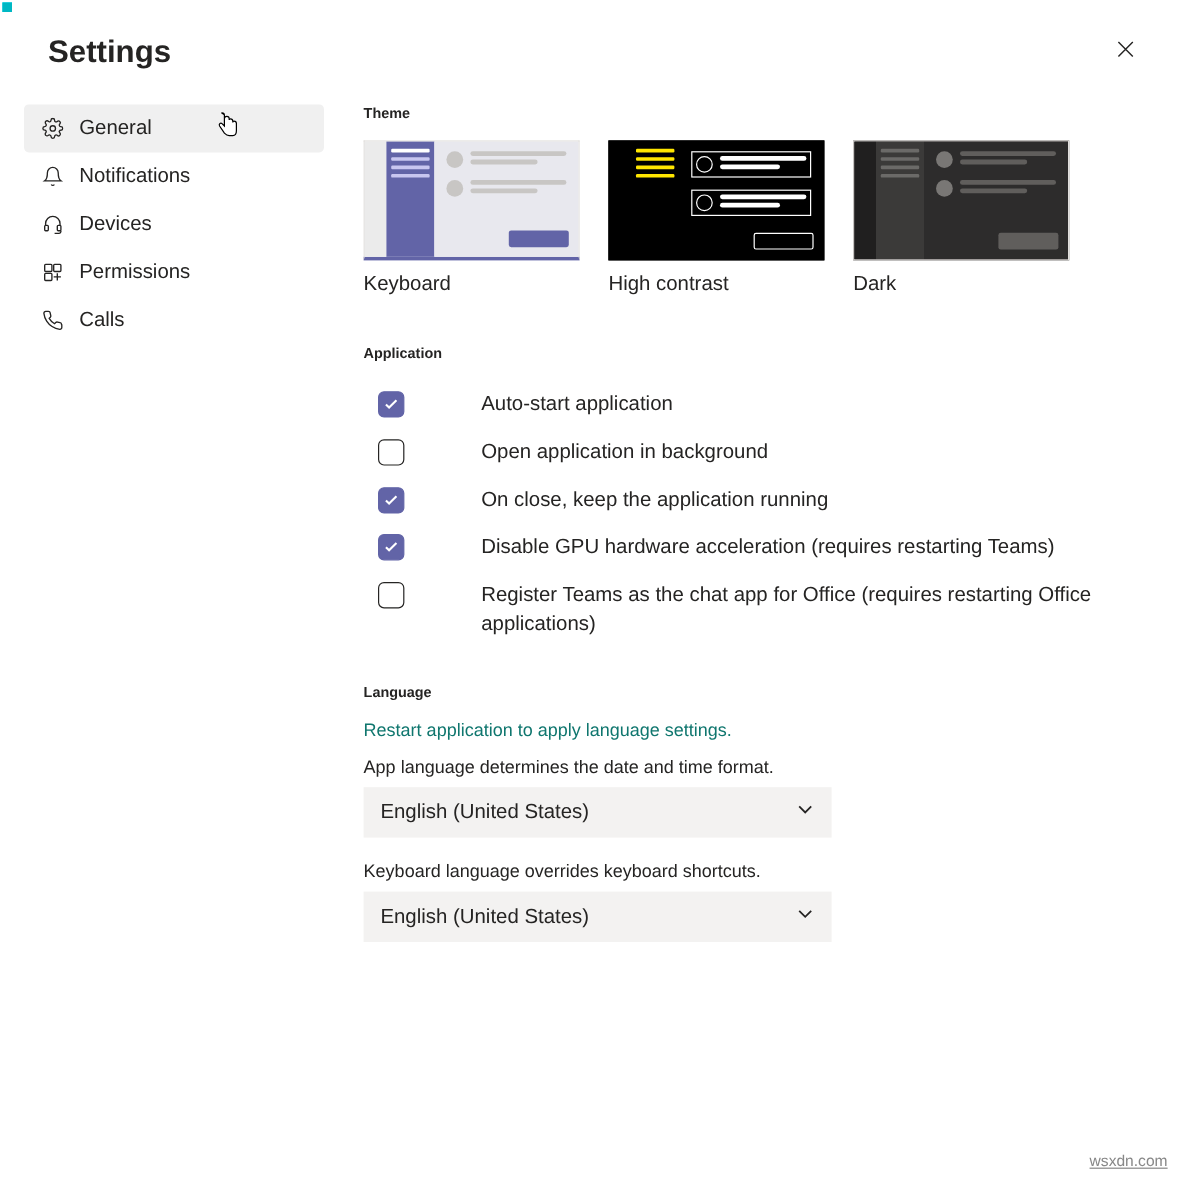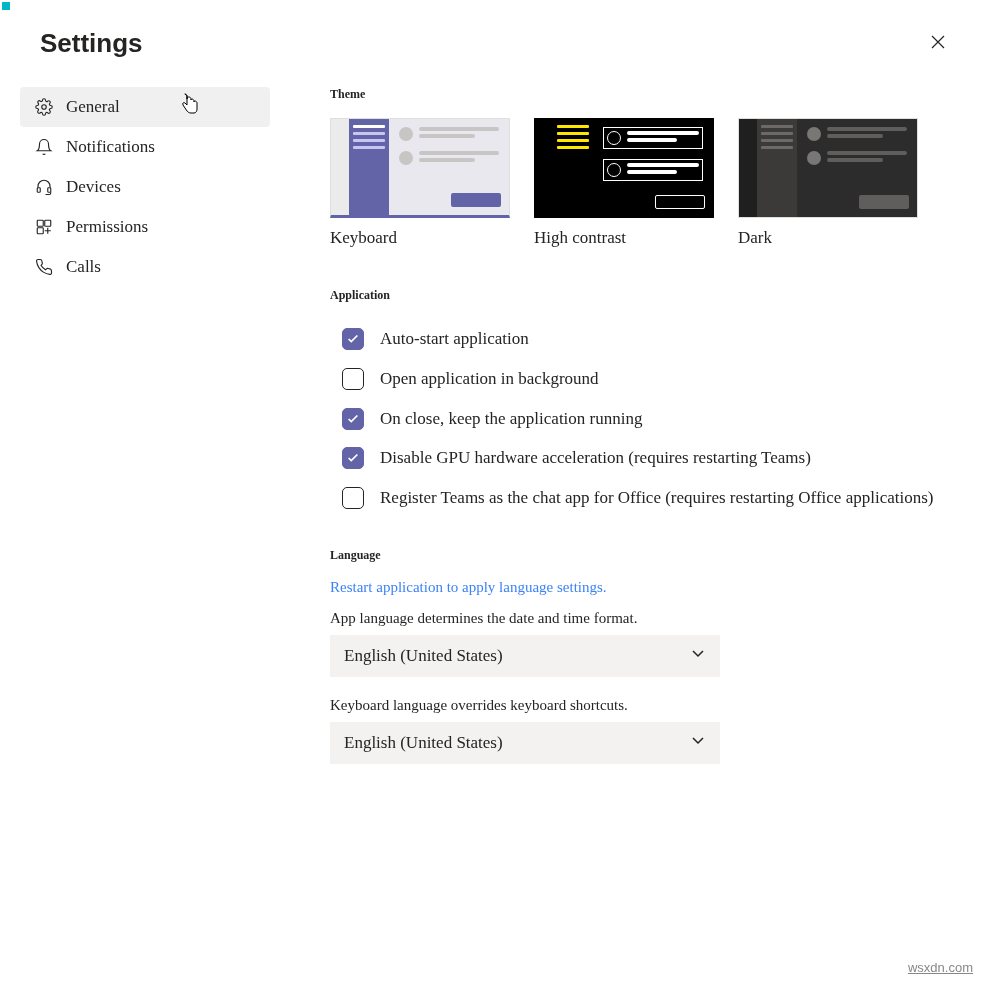--- a/index.html
+++ b/index.html
@@ -25,22 +25,21 @@
   .close-btn {
     width: 30px; height: 30px;
     display: flex; align-items: center; justify-content: center;
     cursor: pointer;
     color: #252423;
     font-size: 16px;
   }
   .body {
     display: flex;
     padding: 18px 40px 0 20px;
-    gap: 60px;
-    font-family: Liberation Serif, serif;
+    gap: 33px;
   }
   .sidebar {
     width: 250px;
     flex: none;
   }
   .side-item {
     display: flex;
     align-items: center;
     height: 40px;
     padding: 0 14px;
@@ -117,24 +116,24 @@
   .pv-hc .chat{flex:1;background:#000;padding:8px 10px;display:flex;flex-direction:column;gap:10px;position:relative;}
   .pv-hc .avatar{border:1px solid #fff;background:#000;}
   .pv-hc .lines div{background:#fff;}
   .pv-hc .reply{background:#000;border:1px solid #fff;}
   .pv-hc .dot{position:absolute;left:2px;top:2px;width:8px;height:8px;background:#00e6ff;}
   .pv-hc .msgbox{border:1px solid #fff;padding:3px;}
 
   .check-row{display:flex;align-items:flex-start;gap:16px;padding:8px 0 8px 12px;font-size:17px;}
   .checkbox{width:22px;height:22px;border:1.5px solid #252423;border-radius:5px;flex:none;display:flex;align-items:center;justify-content:center;cursor:pointer;margin-top:1px;}
   .checkbox.checked{background:#6264a7;border-color:#6264a7;color:#fff;}
-  .check-label{line-height:1.4;}
+  .check-label{line-height:1.4;margin-left:48px;}
 
   .lang-section{margin-top:30px;}
-  .help-text{font-size:15px;color:#3b82f6;margin:8px 0 14px 0;}
+  .help-text{font-size:15px;color:#0f766e;margin:8px 0 14px 0;}
   .field-label{font-size:15px;color:#252423;margin-bottom:8px;}
   .select{width:390px;height:42px;background:#f3f2f1;display:flex;align-items:center;justify-content:space-between;padding:0 14px;font-size:17px;cursor:pointer;margin-bottom:20px;}
   .chev{color:#252423;}
 
   .watermark{position:absolute;right:20px;bottom:20px;font-size:13px;color:#888;text-decoration:underline;}
 </style>
 </head>
 <body>
 
 <div class="header">

